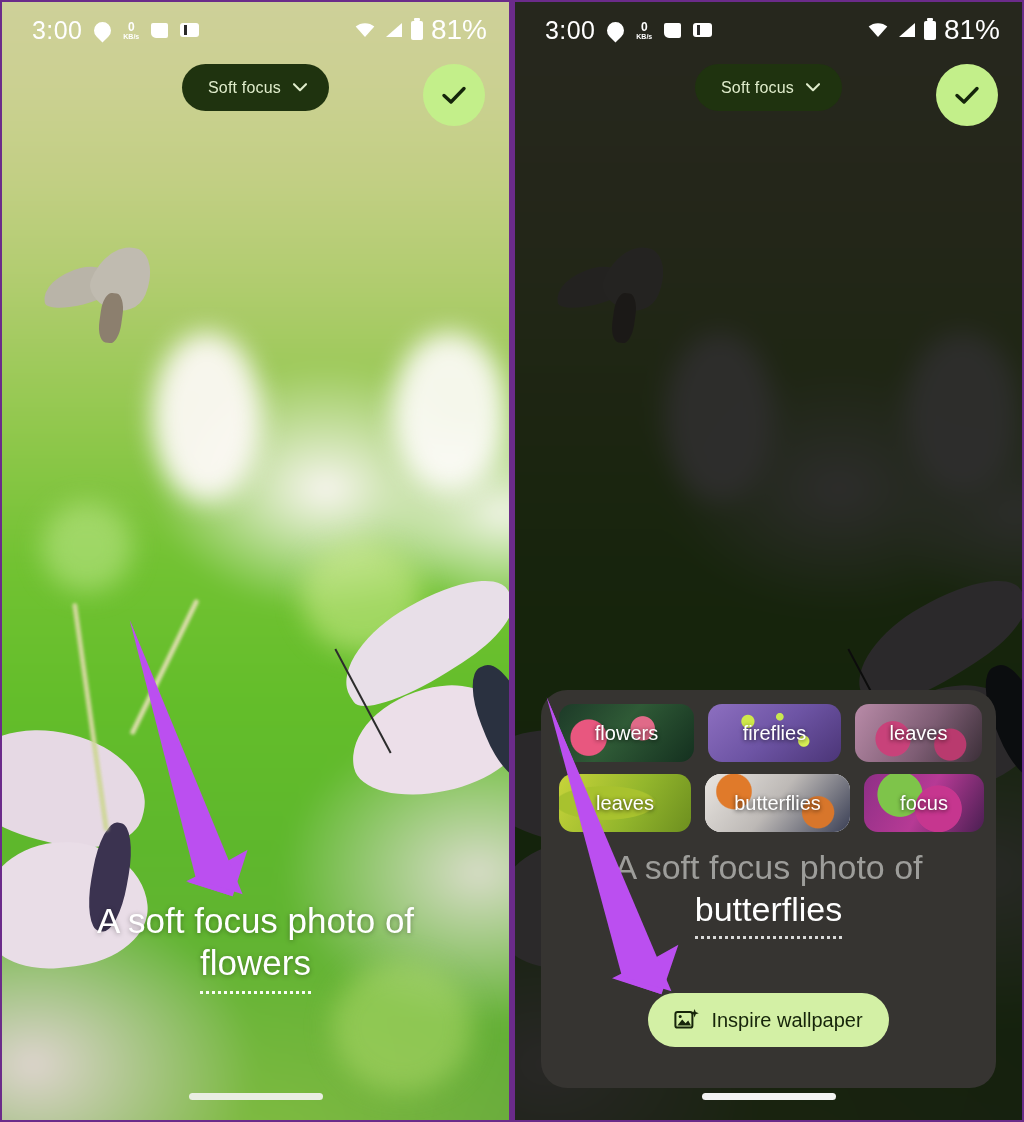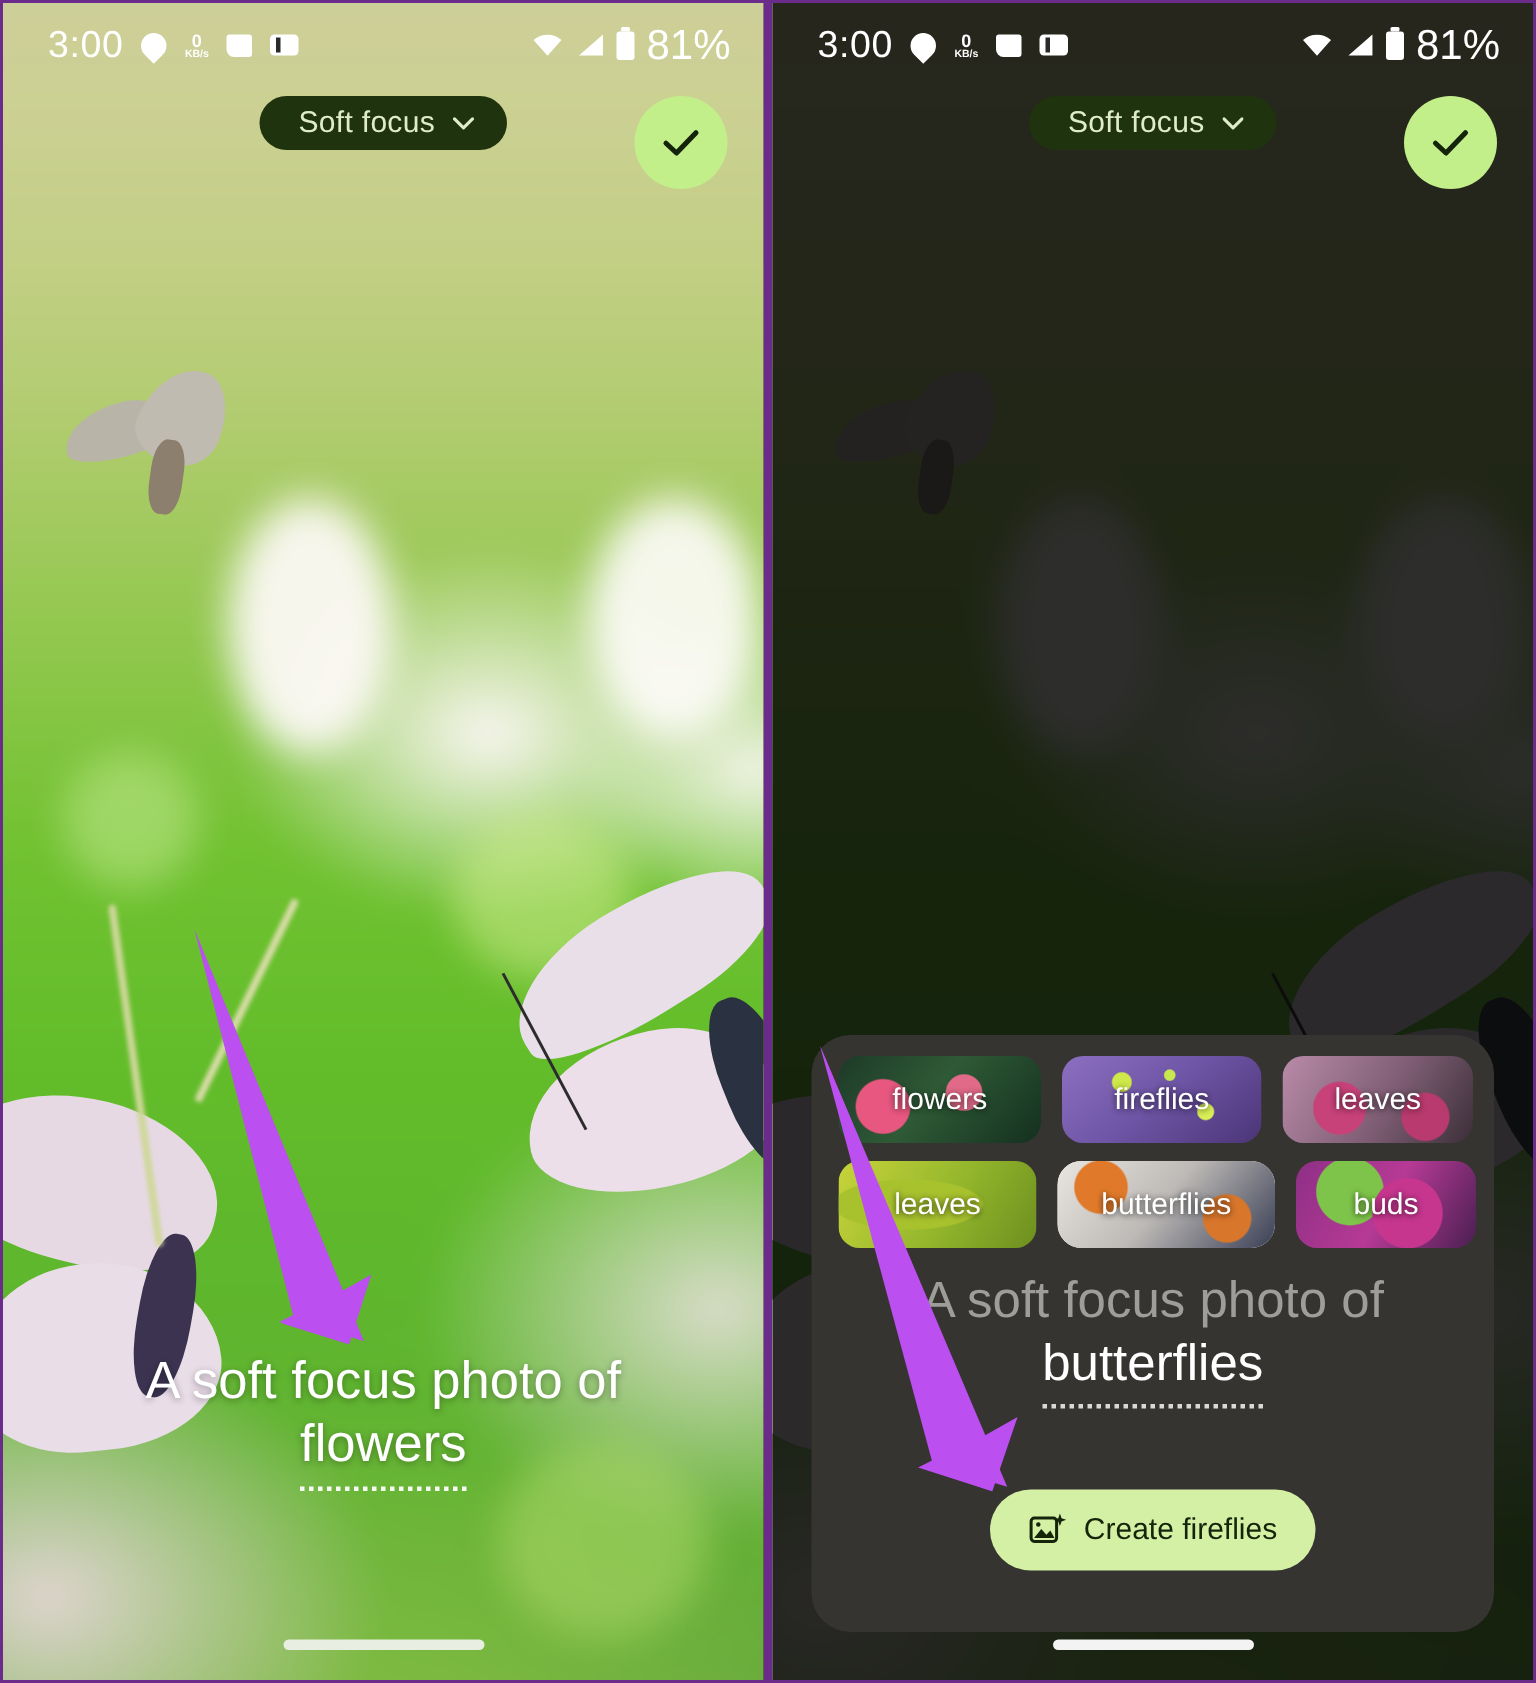--- a/index.html
+++ b/index.html
@@ -92,24 +92,24 @@
   
   .topbar {
     position: absolute; top: 62px; left: 0; right: 0;
     display: flex; align-items: center; justify-content: center;
     z-index: 35;
   }
   .chip-style {
     background: #1f330f;
     color: #dfeccb;
     border-radius: 26px;
-    height: 36px;
+    height: 47px;
     padding: 0 22px 0 26px;
     display: flex; align-items: center; gap: 12px;
-    font-size: 20px; letter-spacing: .2px;
+    font-size: 16px; letter-spacing: .2px;
     cursor: pointer;
   }
   .chev { width: 14px; height: 9px; }
   .confirm-btn {
     position: absolute; right: 24px; top: 0;
     width: 62px; height: 62px; border-radius: 50%;
     background: #c3ef8a;
     display: flex; align-items: center; justify-content: center;
     cursor: pointer;
   }
@@ -380,39 +380,39 @@
               <div class="sugg" style="width: 132px;">
                 <div class="sugg-art" style="background: radial-gradient(at 35% 50%, rgb(168, 194, 46) 0px, rgb(168, 194, 46) 40%, rgba(0, 0, 0, 0) 42%), linear-gradient(120deg, rgb(200, 212, 58), rgb(147, 182, 44) 55%, rgb(109, 143, 31));"></div>
                 <span class="sugg-label">leaves</span>
               </div>
               <div class="sugg selected" style="width: 145px;">
                 <div class="sugg-art" style="background: radial-gradient(circle at 20% 30%, rgb(224, 122, 42) 0px, rgb(224, 122, 42) 14%, rgba(0, 0, 0, 0) 15%), radial-gradient(circle at 78% 66%, rgb(216, 118, 43) 0px, rgb(216, 118, 43) 13%, rgba(0, 0, 0, 0) 14%), linear-gradient(130deg, rgb(233, 229, 224), rgb(189, 185, 182) 48%, rgb(58, 63, 85));"></div>
                 <span class="sugg-label">butterflies</span>
               </div>
               <div class="sugg" style="width: 120px;">
                 <div class="sugg-art" style="background: radial-gradient(circle at 62% 60%, rgb(198, 54, 143) 0px, rgb(198, 54, 143) 28%, rgba(0, 0, 0, 0) 29%), radial-gradient(circle at 30% 35%, rgb(126, 196, 74) 0px, rgb(126, 196, 74) 24%, rgba(0, 0, 0, 0) 25%), linear-gradient(120deg, rgb(142, 47, 134), rgb(182, 58, 149) 50%, rgb(74, 31, 82));"></div>
-                <span class="sugg-label">buds</span>
+                <span class="sugg-label">focus</span>
               </div>
             </div>
         </div>
 
         <div class="sheet-prompt">
           <div class="sheet-line1">A soft focus photo of</div>
           <div><span class="sheet-line2">butterflies</span></div>
         </div>
 
         <div class="sheet-cta">
           <div class="pill-btn">
             <svg width="26" height="24" viewBox="0 0 26 24">
               <rect x="1.4" y="4" width="17" height="15.6" rx="2.2" stroke="#16250a" stroke-width="2" fill="none"></rect>
               <path d="M3.4 17.4 L8.2 11.4 L11.6 15.2 L14.2 12.4 L17 17.4 Z" fill="#16250a"></path>
               <circle cx="6.2" cy="8.4" r="1.5" fill="#16250a"></circle>
               <path d="M20.6 1 L21.7 4.1 L24.8 5.2 L21.7 6.3 L20.6 9.4 L19.5 6.3 L16.4 5.2 L19.5 4.1 Z" fill="#16250a"></path>
             </svg>
-            <span>Create fireflies</span>
+            <span>Inspire wallpaper</span>
           </div>
         </div>
       </div>
     </div>
 
     <div class="home-ind bright"></div>
 
     <svg class="arrow-layer" viewBox="0 0 512 1122">
       <path d="M32 702 L142 965 L165 952 L148 1002 L100 986 L124 974 L32 702 Z" fill="#bb4ff0"></path>
       <path d="M148 1002 L98 986 L128 971 Z" fill="#bb4ff0"></path>

